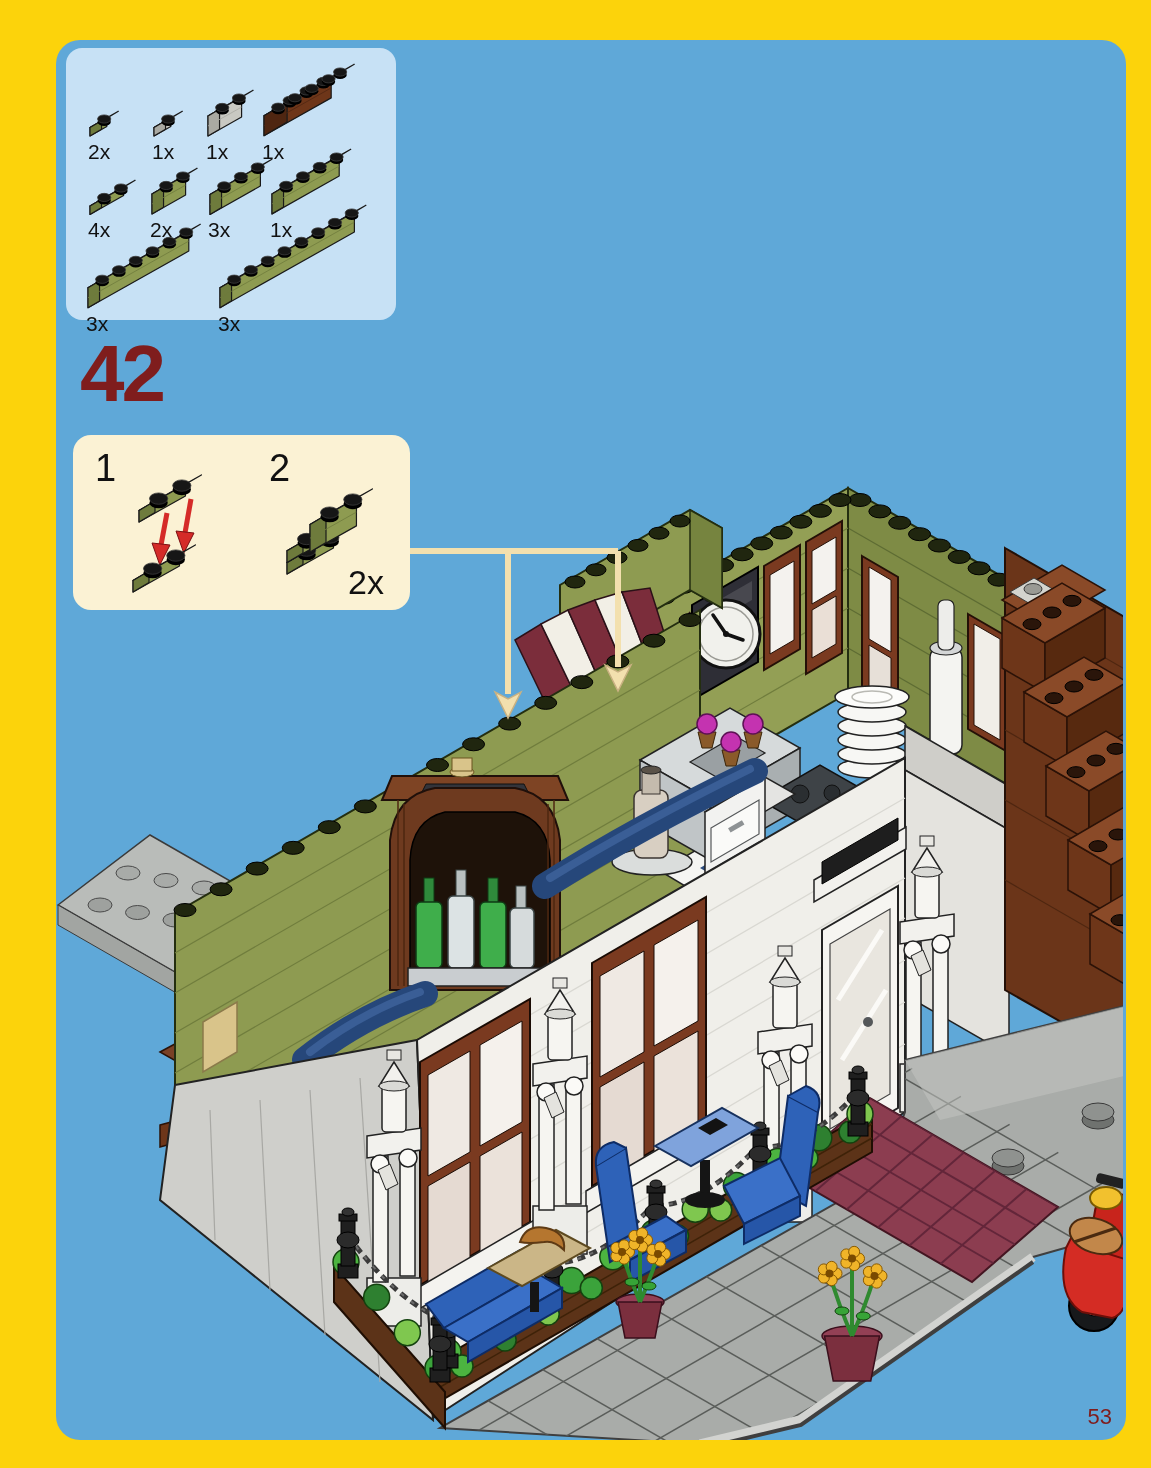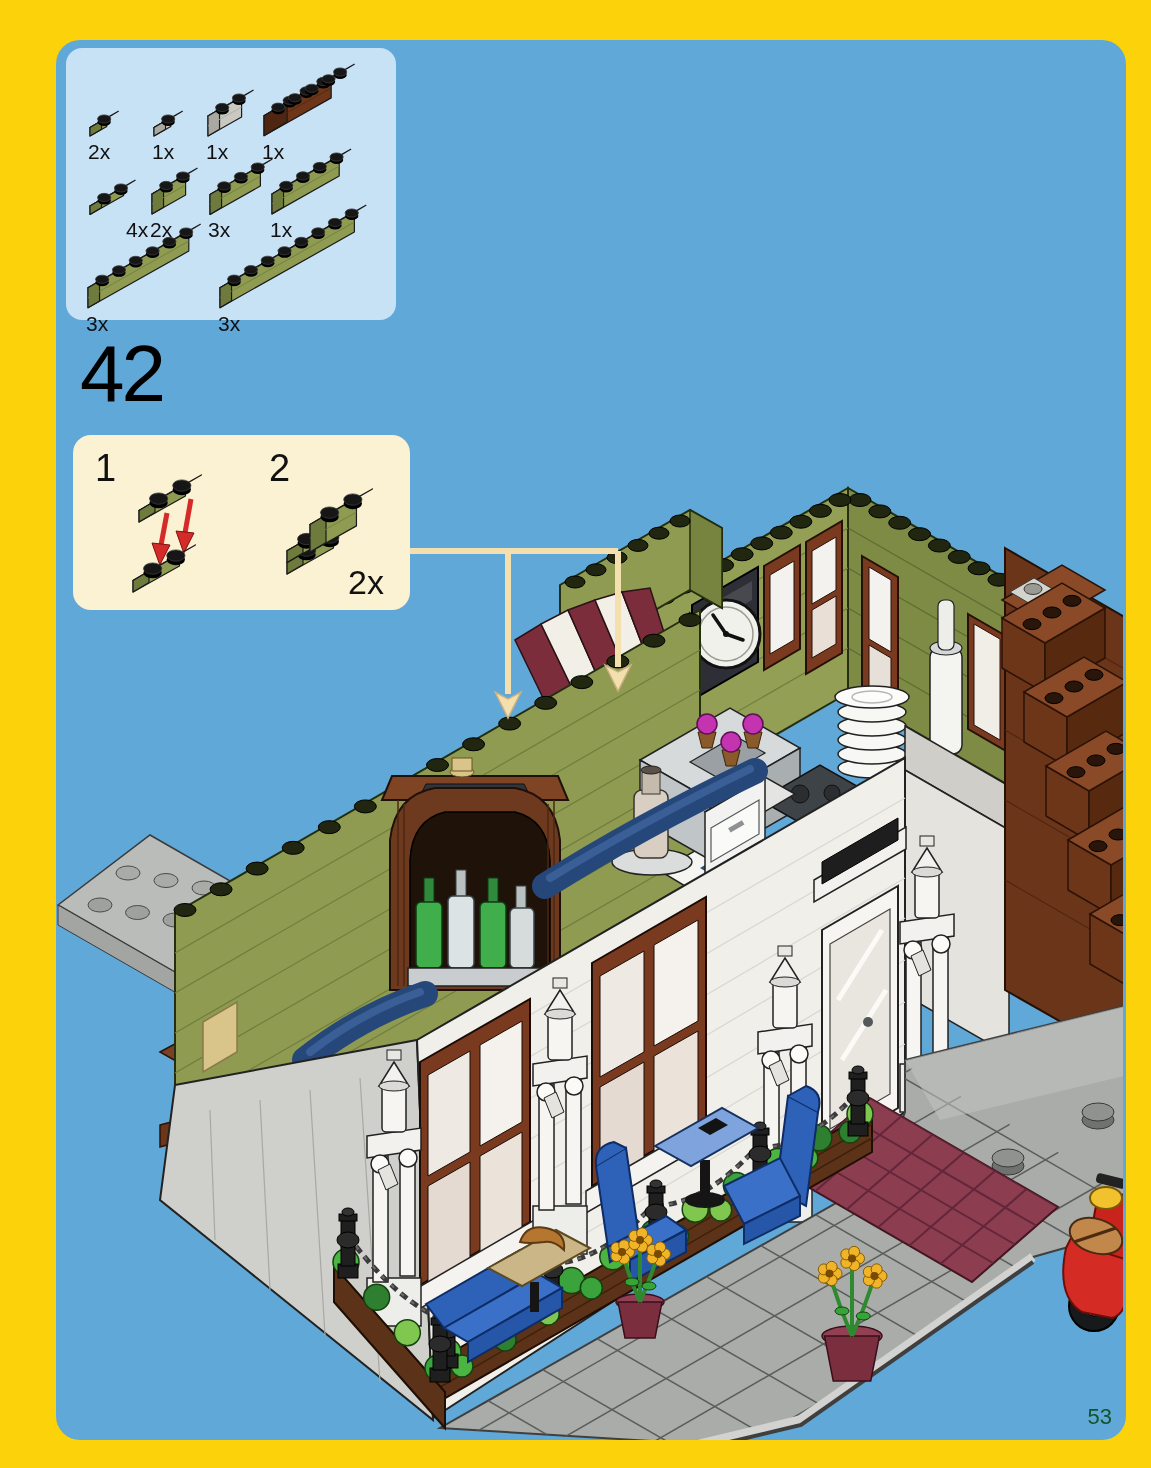--- a/index.html
+++ b/index.html
@@ -5,26 +5,26 @@
   html,body{margin:0;padding:0;}
   body{width:1151px;height:1468px;position:relative;overflow:hidden;
        font-family:"Liberation Sans", sans-serif; background:#FCD30B;}
   .sheet{position:absolute;left:56px;top:40px;width:1070px;height:1400px;
          background:#5FA8D8;border-radius:24px;overflow:hidden;}
   .parts-box{position:absolute;left:10px;top:8px;width:330px;height:272px;
              background:#C7E1F5;border-radius:16px;}
   .part{position:absolute;}
   .part-qty{position:absolute;font-size:21px;color:#111;font-weight:500;}
   .step-number{position:absolute;left:24px;top:288px;font-size:80px;letter-spacing:-3px;
-               font-weight:400;color:#000000;}
+               font-weight:700;color:#7f1d1d;}
   .callout{position:absolute;left:17px;top:395px;width:337px;height:175px;
            background:#FBF2D4;border-radius:18px;}
   .callout .sub-label{position:absolute;font-size:38px;color:#111;font-weight:500;}
   .callout .count{position:absolute;right:26px;bottom:8px;font-size:34px;color:#111;font-weight:500;}
-  .page-number{position:absolute;right:14px;bottom:10px;font-size:22px;color:#14532d;}
+  .page-number{position:absolute;right:14px;bottom:10px;font-size:22px;color:#7f1d1d;}
   svg{display:block;}
   .scene{position:absolute;left:0;top:0;}
 </style>
 </head>
 <body>
 
 <div class="sheet">
 
   <div class="parts-box" id="partsBox">
       <div class="part" style="left: 22px; top: 57.025px;">
@@ -99,21 +99,21 @@
             <polygon stroke="#1a1a1a" stroke-width="1.2" stroke-linejoin="round" points="0,0 33.6,-18.900000000000002 22.05,-12.075000000000003 -11.55,6.825" fill="#A8B167"></polygon>
             <polygon stroke="#1a1a1a" stroke-width="1.2" stroke-linejoin="round" points="-11.55,6.825 22.05,-12.075000000000003 22.05,-3.6750000000000025 -11.55,15.225000000000001" fill="#8E9B51"></polygon>
             <polygon stroke="#1a1a1a" stroke-width="1.2" stroke-linejoin="round" points="0,0 -11.55,6.825 -11.55,15.225000000000001 0,8.4" fill="#6E7B3C"></polygon>
             <ellipse cx="2.625" cy="1.2074999999999996" rx="6.615" ry="4.095" fill="#000"></ellipse>
             <ellipse cx="2.625" cy="-1.7325000000000004" rx="6.615" ry="4.095" fill="#161616" stroke="#3c3c3c" stroke-width="0.8"></ellipse>
             <ellipse cx="19.425000000000004" cy="-8.242500000000001" rx="6.615" ry="4.095" fill="#000"></ellipse>
             <ellipse cx="19.425000000000004" cy="-11.182500000000001" rx="6.615" ry="4.095" fill="#161616" stroke="#3c3c3c" stroke-width="0.8"></ellipse>
           </g>
         </svg>
       </div>
-      <span class="part-qty" style="left: 22px; top: 170px; margin-left: 38px;">4x</span>
+      <span class="part-qty" style="left: 22px; top: 170px;">4x</span>
       <div class="part" style="left: 84px; top: 114.025px;">
         <svg viewBox="-13.55 -25.200000000000003 49.150000000000006 53.975" width="49.150000000000006" height="53.975">
           <g>
             <polygon stroke="#1a1a1a" stroke-width="1.2" stroke-linejoin="round" points="0,0 33.6,-18.900000000000002 22.05,-12.075000000000003 -11.55,6.825" fill="#A8B167"></polygon>
             <polygon stroke="#1a1a1a" stroke-width="1.2" stroke-linejoin="round" points="-11.55,6.825 22.05,-12.075000000000003 22.05,7.8749999999999964 -11.55,26.775" fill="#8E9B51"></polygon>
             <polygon stroke="#1a1a1a" stroke-width="1.2" stroke-linejoin="round" points="0,0 -11.55,6.825 -11.55,26.775 0,19.95" fill="#6E7B3C"></polygon>
             <line x1="-11.55" y1="16.8" x2="22.05" y2="-2.100000000000003" stroke="#6E7B3C" stroke-width="0.8"></line>
             <ellipse cx="2.625" cy="1.2074999999999996" rx="6.615" ry="4.095" fill="#000"></ellipse>
             <ellipse cx="2.625" cy="-1.7325000000000004" rx="6.615" ry="4.095" fill="#161616" stroke="#3c3c3c" stroke-width="0.8"></ellipse>
             <ellipse cx="19.425000000000004" cy="-8.242500000000001" rx="6.615" ry="4.095" fill="#000"></ellipse>

